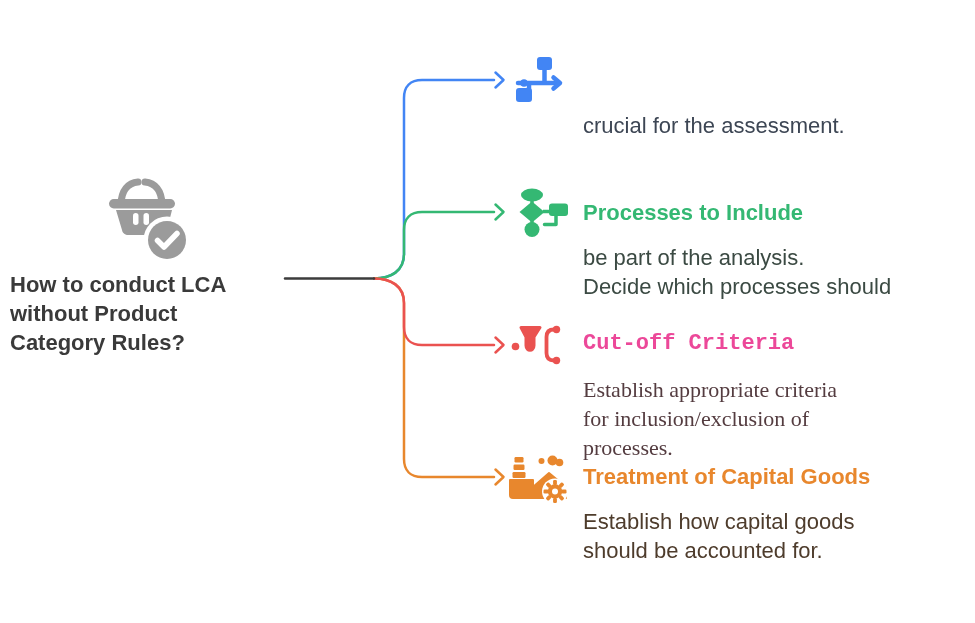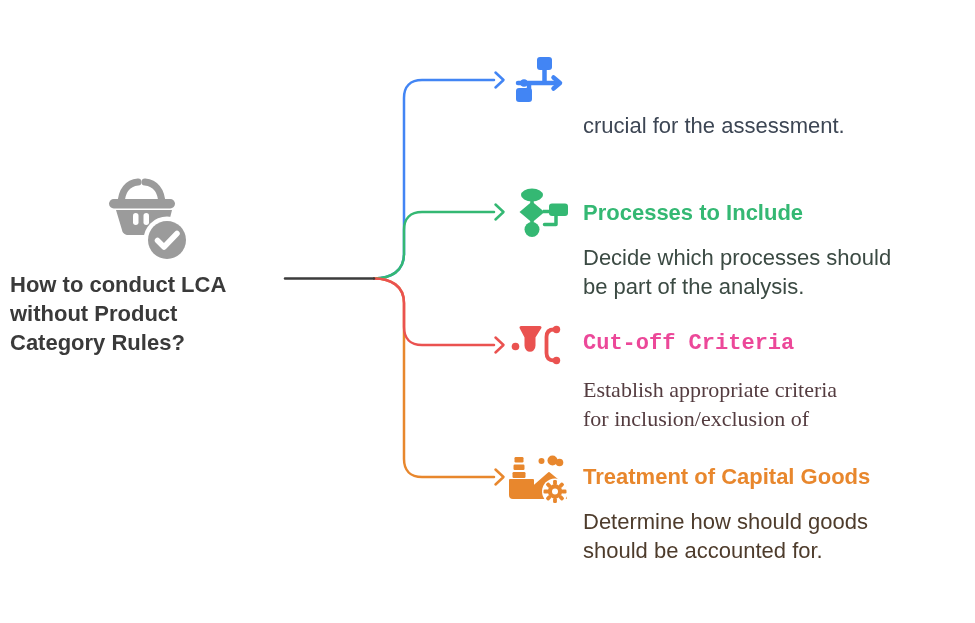--- a/index.html
+++ b/index.html
@@ -81,37 +81,38 @@
       <ellipse cx="20" cy="10" rx="11" ry="6.5" fill="currentColor"></ellipse>
       <path d="M20,16.5 L32.5,27 L20,37.5 L7.5,27 Z" fill="currentColor"></path>
       <circle cx="20" cy="44.5" r="7.5" fill="currentColor"></circle>
       <path d="M31,26.5 H38" stroke="currentColor" stroke-width="3.5" fill="none"></path>
       <rect x="37" y="18.5" width="19" height="12.5" rx="3" fill="currentColor"></rect>
       <path d="M44,31 V39.5 H32.5" stroke="currentColor" stroke-width="3.5" stroke-linecap="round" stroke-linejoin="round" fill="none"></path>
     </svg>
   </span>
   <div class="branch-title" style="top: 200px; color: rgb(52, 184, 115); text-align: right;">Processes to Include</div>
   <div class="branch-desc" style="top: 243px; color: rgb(59, 74, 67);">
+    <div>be part of the analysis.</div>
     <div>Decide which processes should</div>
-    <div>be part of the analysis.</div>
   </div>
 
   <span class="branch-icon" style="left: 510px; top: 322px; color: rgb(234, 82, 80);">
     <svg viewBox="0 0 56 48" width="56" height="48">
       <circle cx="5.5" cy="24.5" r="3.8" fill="currentColor"></circle>
       <path d="M11,5.5 H30 L24,15 V23.5 C24,26.8 21.8,28.2 20,28.2 C18.2,28.2 16,26.8 16,23.5 V15 Z" fill="currentColor" stroke="currentColor" stroke-width="3" stroke-linejoin="round"></path>
       <path d="M44,7.5 Q36.5,7.5 36.5,15 V31 Q36.5,38.5 44,38.5" fill="none" stroke="currentColor" stroke-width="3.8" stroke-linecap="round"></path>
       <circle cx="46.5" cy="7.5" r="3.7" fill="currentColor"></circle>
       <circle cx="46.5" cy="38.5" r="3.7" fill="currentColor"></circle>
     </svg>
   </span>
   <div class="branch-title" style="top: 331px; color: #ec4899; font-family: Liberation Mono, monospace;">Cut-off Criteria</div>
   <div class="branch-desc" style="top: 375px; color: rgb(84, 60, 64); font-family: Liberation Serif, serif;">
     <div>Establish appropriate criteria</div>
     <div>for inclusion/exclusion of</div>
+    <div>processes.</div>
   </div>
 
   <span class="branch-icon" style="left: 508px; top: 448px; color: rgb(232, 135, 45);">
     <svg viewBox="0 0 60 58" width="60" height="58">
       <rect x="6.5" y="9" width="9" height="5.5" rx="1.2" fill="currentColor"></rect>
       <rect x="5.5" y="16.5" width="11" height="5.5" rx="1.2" fill="currentColor"></rect>
       <rect x="4.5" y="24" width="13" height="6" rx="1.2" fill="currentColor"></rect>
       <circle cx="33.5" cy="13" r="3" fill="currentColor"></circle>
       <circle cx="44.5" cy="12.5" r="5" fill="currentColor"></circle>
       <circle cx="51.5" cy="14.5" r="3.8" fill="currentColor"></circle>
@@ -126,17 +127,17 @@
         <rect x="-1.9" y="-11.5" width="3.8" height="5" rx="1.2" fill="currentColor" transform="rotate(225)"></rect>
         <rect x="-1.9" y="-11.5" width="3.8" height="5" rx="1.2" fill="currentColor" transform="rotate(270)"></rect>
         <rect x="-1.9" y="-11.5" width="3.8" height="5" rx="1.2" fill="currentColor" transform="rotate(315)"></rect>
         <circle r="7.2" fill="currentColor"></circle>
         <circle r="3" fill="#fff"></circle>
       </g>
     </svg>
   </span>
   <div class="branch-title" style="top: 464px; color: rgb(232, 135, 45);">Treatment of Capital Goods</div>
   <div class="branch-desc" style="top: 507px; color: rgb(78, 60, 44);">
-    <div>Determine how should goods</div>
+    <div>Establish how capital goods</div>
     <div>should be accounted for.</div>
   </div>
 
 </div>
 
 </body></html>

